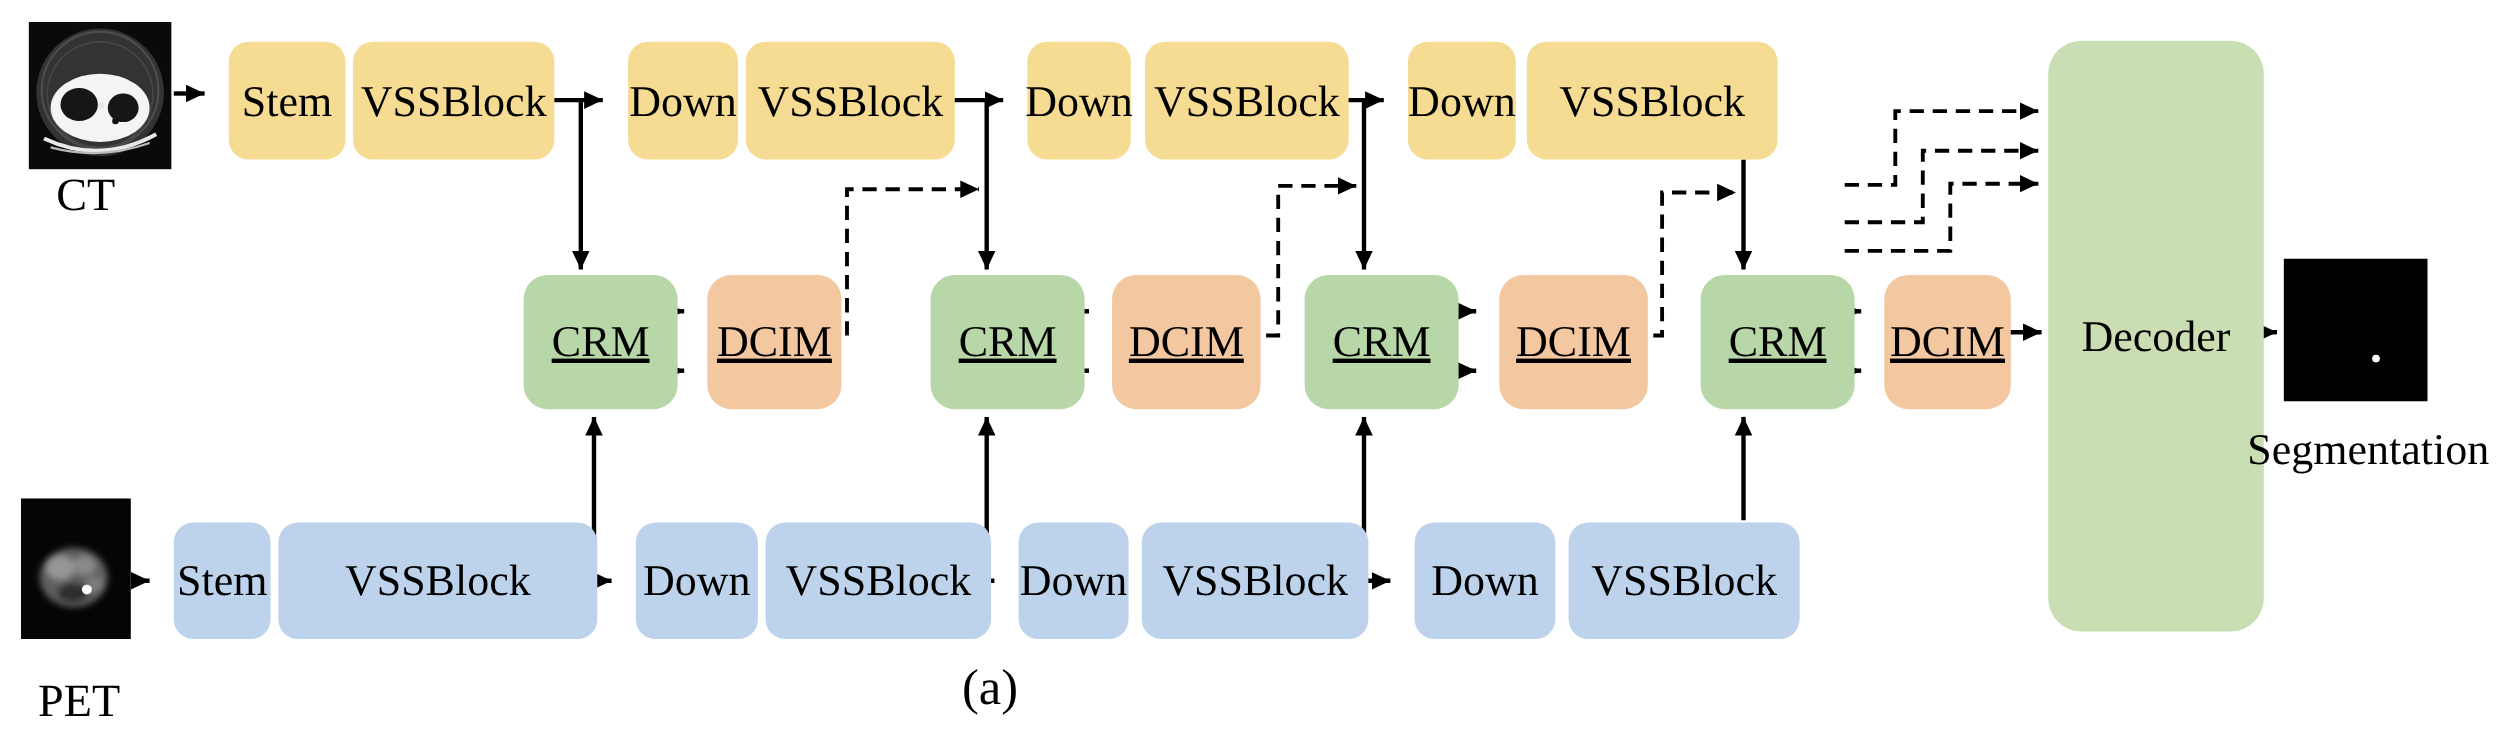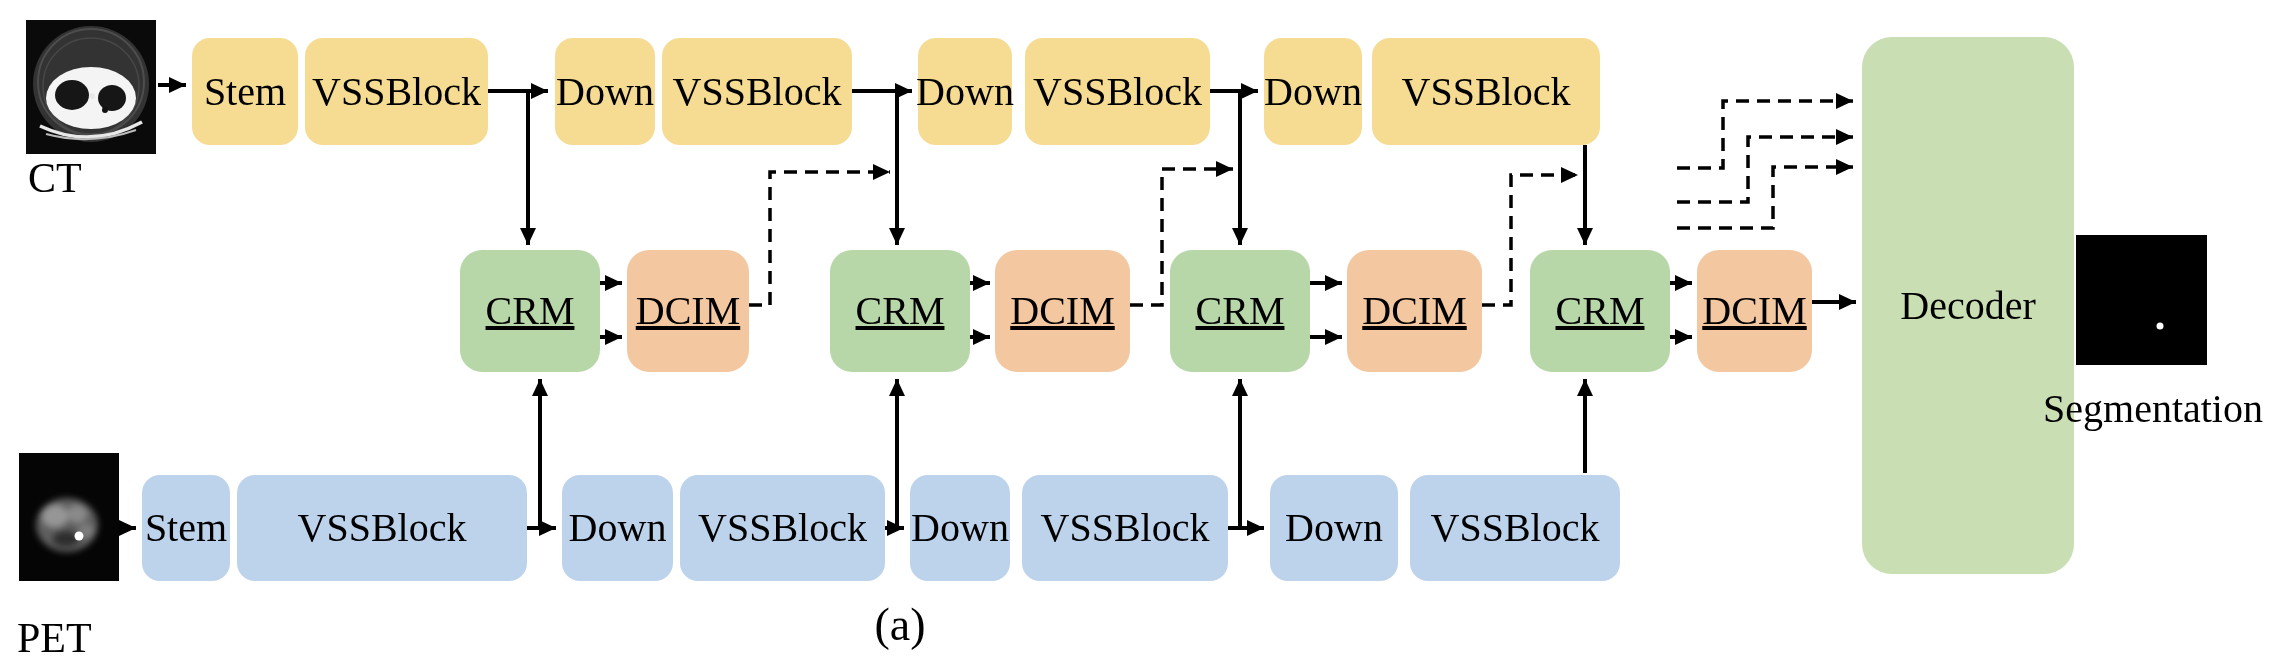--- a/index.html
+++ b/index.html
@@ -2,30 +2,30 @@
 <html><head>
 <meta charset="utf-8">
 <style>
   html,body{margin:0;padding:0;background:#ffffff;}
   .canvas{
     position:relative;width:2278px;height:664px;background:#ffffff;overflow:hidden;
     font-family:"Liberation Serif","DejaVu Serif",serif;color:#000;
   }
   .block{
     position:absolute;display:flex;align-items:center;justify-content:center;
-    border-radius:18px;font-size:40px;line-height:1;white-space:nowrap;
+    border-radius:18px;font-size:40px;line-height:1;white-space:nowrap;margin-left:16px;
   }
   .row-top .block, .blk-top{top:38px;height:107px;}
   .blk-bot{top:475px;height:106px;}
   .blk-mid{top:250px;height:122px;border-radius:22px;text-decoration:underline;}
   .decoder{
-    position:absolute;left:1862px;top:37px;width:212px;height:537px;
+    position:absolute;left:1862px;top:37px;width:196px;height:537px;
     border-radius:30px;display:flex;align-items:center;justify-content:center;font-size:40px;
   }
-  .img-label{position:absolute;font-size:42px;}
+  .img-label{position:absolute;font-size:42px;text-align:center;}
   .caption{position:absolute;left:855px;top:598px;width:90px;text-align:center;font-size:46px;}
   .seg-label{position:absolute;left:2028px;top:385px;width:250px;text-align:center;font-size:40px;white-space:nowrap;font-family:Liberation Serif, serif;}
   svg.overlay{position:absolute;left:0;top:0;}
   .thumb{position:absolute;}
 </style>
 </head>
 <body>
 
 <div class="canvas">
 

